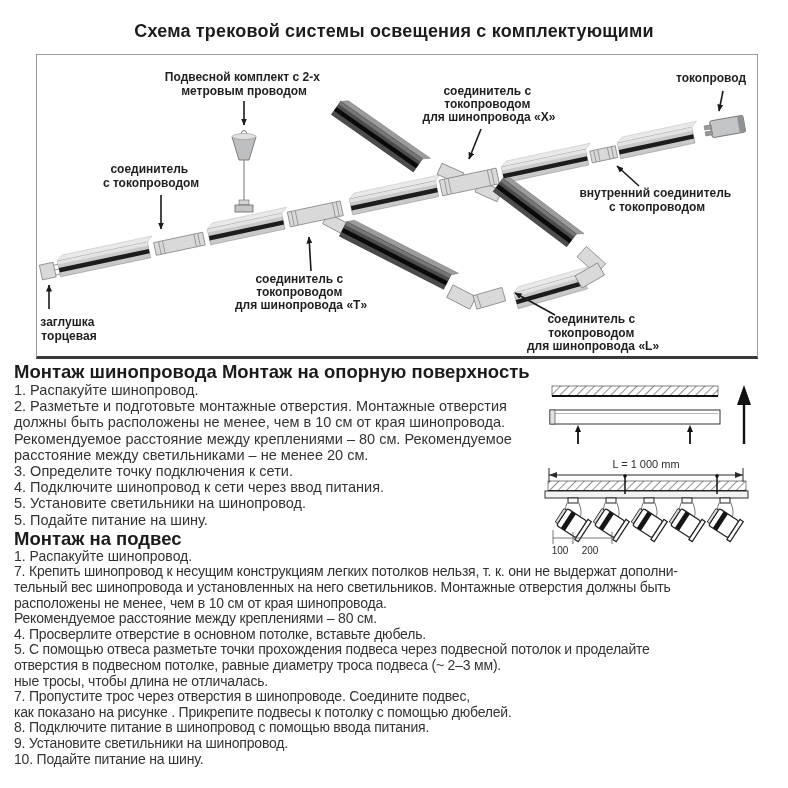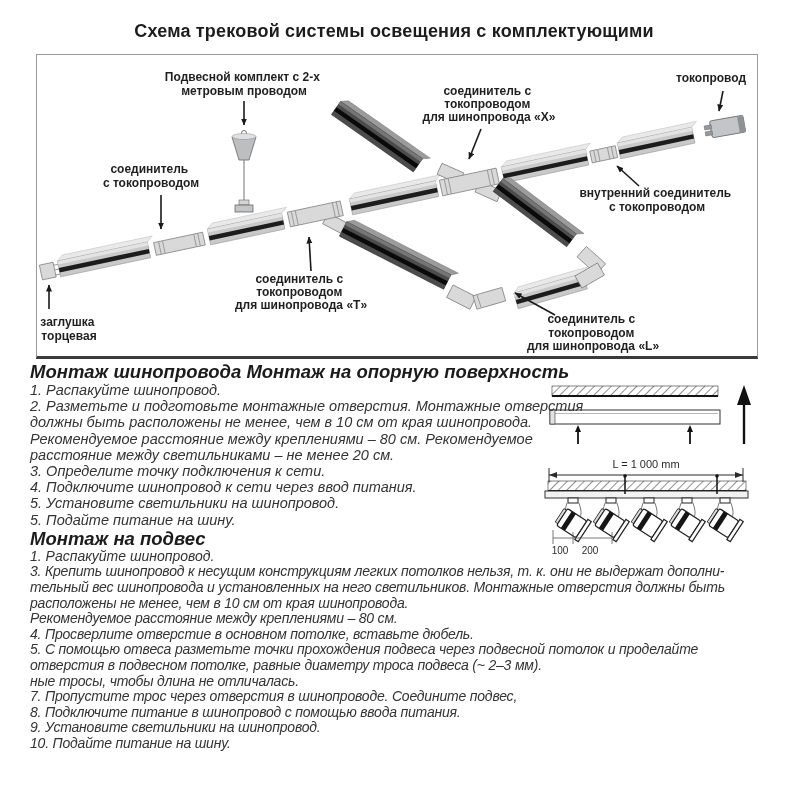--- a/index.html
+++ b/index.html
@@ -18,21 +18,21 @@
   .bar-hi{fill:#e3e3e3;}
   .bar-slot{fill:#1c1c1c;}
   .dbar-front{fill:#4c4c4c;stroke:#222;stroke-width:.5;}
   .dbar-top{fill:#9b9b9b;stroke:#666;stroke-width:.4;}
   .dbar-hi{fill:#767676;}
   .dbar-slot{fill:#0a0a0a;}
   .conn{fill:#d9d9d9;stroke:#777;stroke-width:.7;}
   .rib{stroke:#9a9a9a;stroke-width:1;}
   .metal{fill:#c3c5c7;stroke:#555;stroke-width:.7;}
   
-  .text-col{position:absolute;left:30px;top:349px;width:745px;z-index:2;font-style:italic;}
+  .text-col{position:absolute;left:14px;top:349px;width:745px;z-index:2;}
   .s-heading{font-size:18.5px;font-weight:bold;color:#1b1b1b;line-height:21px;white-space:nowrap;}
   .s1 .ln{font-size:14.5px;line-height:16.2px;color:#333;white-space:nowrap;}
   .s2 .ln{font-size:14px;line-height:15.6px;color:#333;white-space:nowrap;}
   .s2 .ln.cond{letter-spacing:-0.2px;}
   .watermark{position:absolute;left:148px;top:374px;z-index:5;pointer-events:none;
          font-size:50px;font-weight:bold;color:#b9bcbe;opacity:.55;letter-spacing:1px;white-space:nowrap;}
   .figures{position:absolute;left:540px;top:360px;z-index:1;}
   .figtext{font-family:"Liberation Sans","DejaVu Sans",sans-serif;font-size:11px;fill:#2b2b2b;}
   .dimtext{font-family:"Liberation Sans","DejaVu Sans",sans-serif;font-size:10px;fill:#2b2b2b;}
   .thin{stroke:#2b2b2b;stroke-width:1;fill:none;}
@@ -364,29 +364,30 @@
       <div class="ln">Рекомендуемое расстояние между креплениями – 80 см. Рекомендуемое</div>
       <div class="ln">расстояние между светильниками – не менее 20 см.</div>
       <div class="ln">3. Определите точку подключения к сети.</div>
       <div class="ln">4. Подключите шинопровод к сети через ввод питания.</div>
       <div class="ln">5. Установите светильники на шинопровод.</div>
       <div class="ln">5. Подайте питание на шину.</div>
     </div>
     <div class="s2">
       <div class="s-heading">Монтаж на подвес</div>
       <div class="ln">1. Распакуйте шинопровод.</div>
-      <div class="ln cond">3. Крепить шинопровод к несущим конструкциям легких потолков нельзя, т. к. они не выдержат дополни-</div>
+      <div class="ln cond">7. Крепить шинопровод к несущим конструкциям легких потолков нельзя, т. к. они не выдержат дополни-</div>
       <div class="ln cond">тельный вес шинопровода и установленных на него светильников. Монтажные отверстия должны быть</div>
       <div class="ln cond">расположены не менее, чем в 10 см от края шинопровода.</div>
       <div class="ln cond">Рекомендуемое расстояние между креплениями – 80 см.</div>
       <div class="ln cond">4. Просверлите отверстие в основном потолке, вставьте дюбель.</div>
       <div class="ln cond">5. С помощью отвеса разметьте точки прохождения подвеса через подвесной потолок и проделайте</div>
       <div class="ln cond">отверстия в подвесном потолке, равные диаметру троса подвеса (~ 2–3 мм).</div>
       <div class="ln cond">ные тросы, чтобы длина не отличалась.</div>
       <div class="ln cond">7. Пропустите трос через отверстия в шинопроводе. Соедините подвес,</div>
+      <div class="ln cond">как показано на рисунке . Прикрепите подвесы к потолку с помощью дюбелей.</div>
       <div class="ln cond">8. Подключите питание в шинопровод с помощью ввода питания.</div>
       <div class="ln cond">9. Установите светильники на шинопровод.</div>
       <div class="ln cond">10. Подайте питание на шину.</div>
     </div>
   </div>
 
 
 </div>
 
 </body></html>

